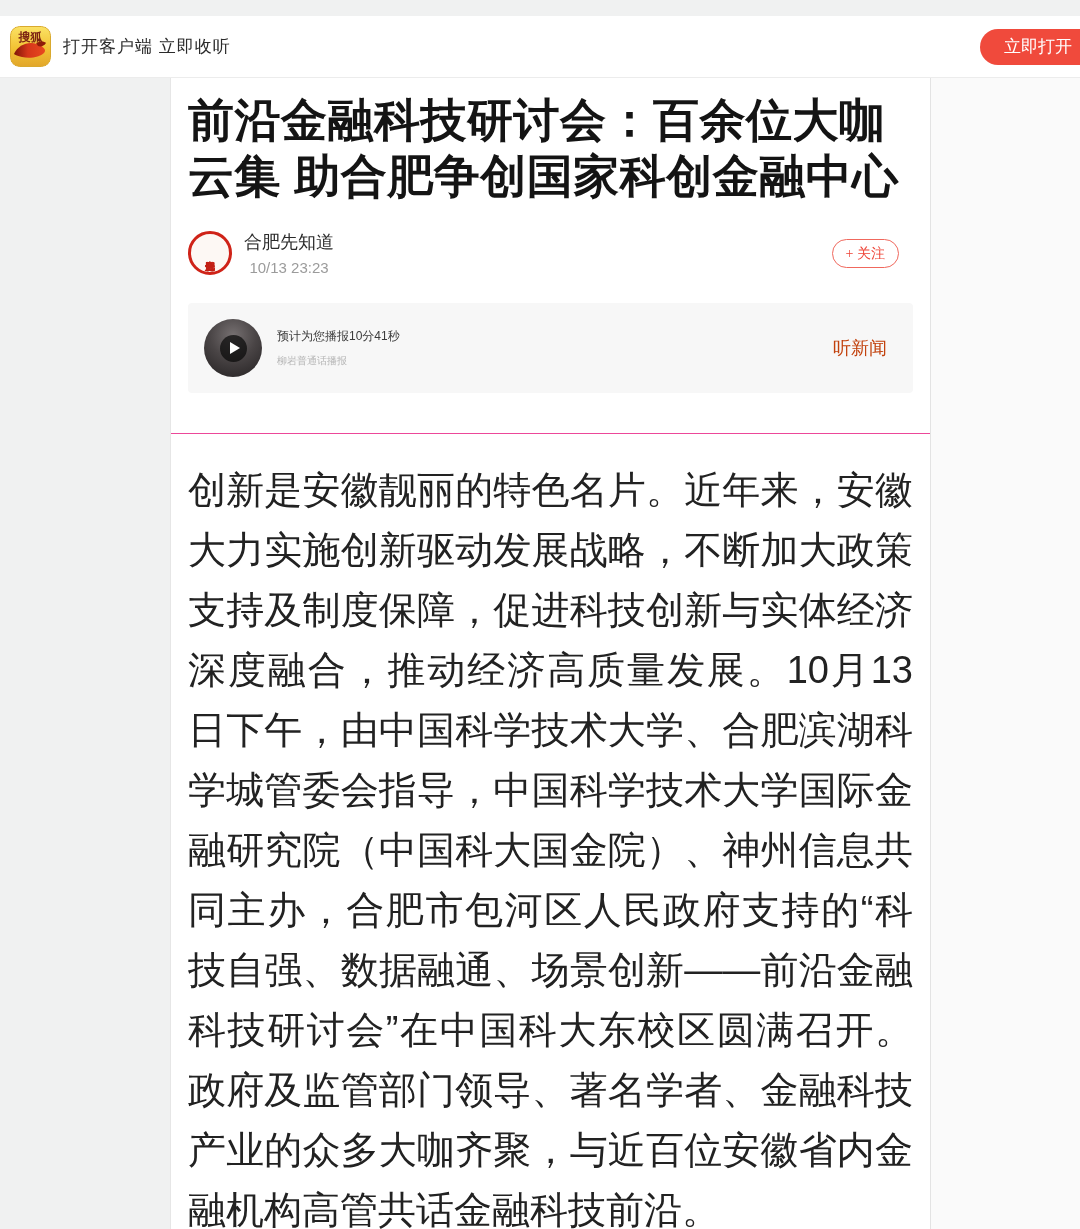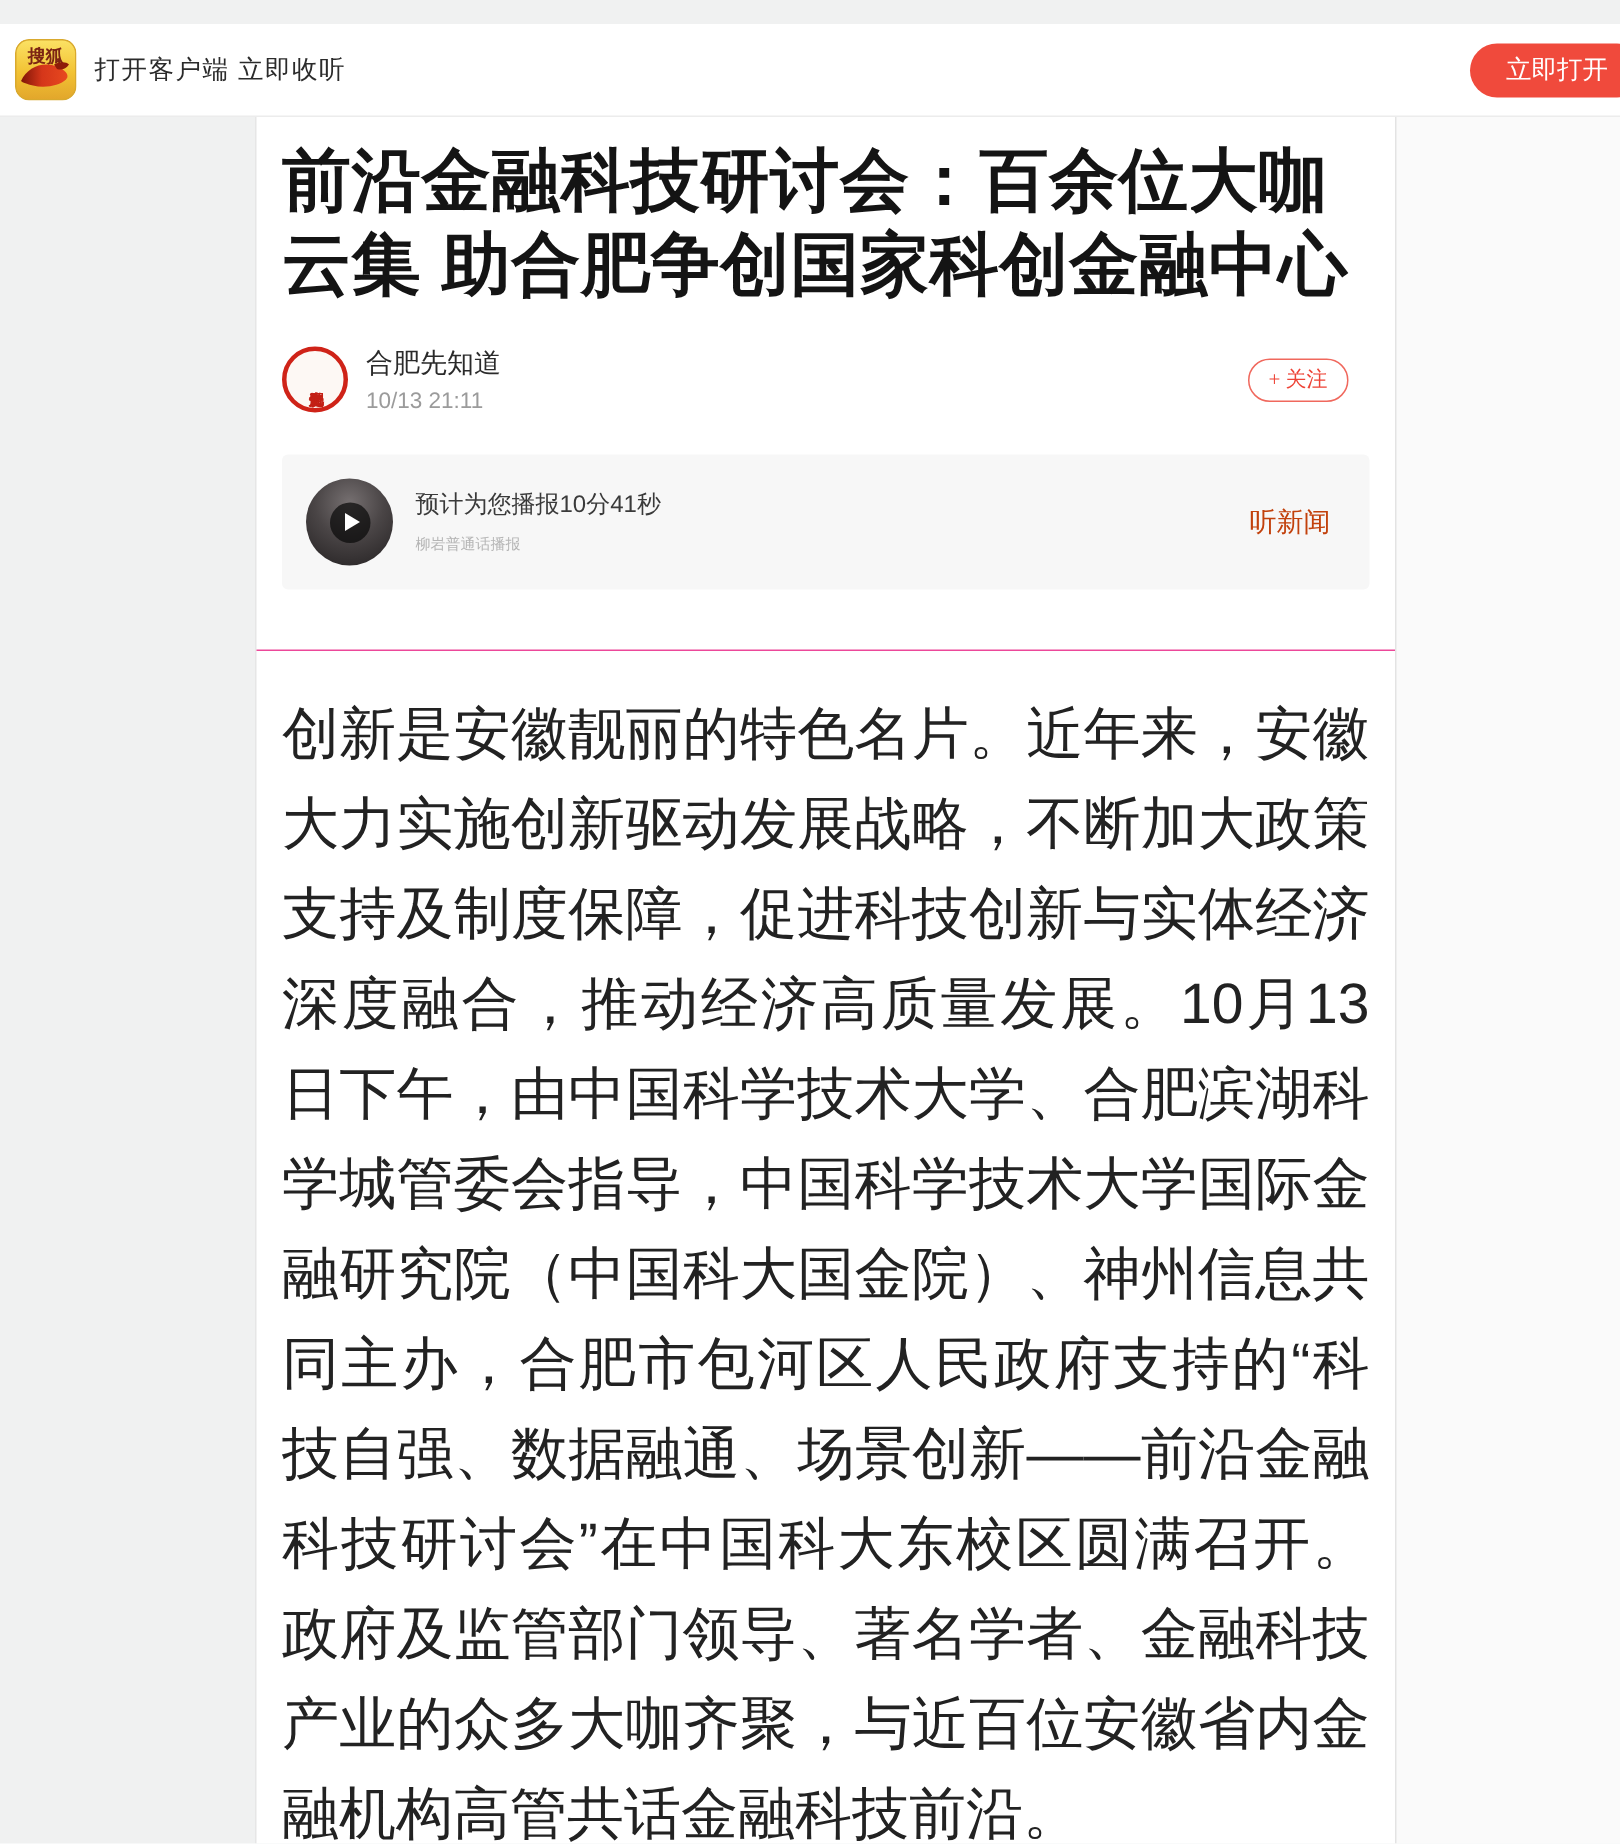--- a/index.html
+++ b/index.html
@@ -73,21 +73,21 @@
     border: 3px solid #cf2318;
     background: #fdf8f4;
     color: #c32015;
     font-size: 10px; line-height: 11px; font-weight: 700;
     display: flex; align-items: center; justify-content: center;
     text-align: center;
     writing-mode: vertical-rl;
     overflow: hidden;
     cursor: pointer; flex: 0 0 auto;
   }
-  .author-meta { margin-left: 12px; }
+  .author-meta { margin-left: 12px; text-align: center; }
   .author-name { font-size: 18px; color: #2a2a2a; cursor: pointer; }
   .author-time { font-size: 15px; color: #9b9b9b; margin-top: 5px; }
   .follow-btn {
     margin-left: auto; margin-right: 14px;
     height: 29px; line-height: 27px;
     padding: 0 13px;
     background: #fff;
     border: 1px solid #f0685d; border-radius: 15px;
     color: #ee4336; font-size: 14px;
     cursor: pointer;
@@ -116,21 +116,21 @@
     border-radius: 50%;
   }
   .audio-play-triangle {
     position: absolute; left: 10px; top: 7px;
     width: 0; height: 0;
     border-left: 10px solid #ffffff;
     border-top: 6.5px solid transparent;
     border-bottom: 6.5px solid transparent;
   }
   .audio-texts { margin-left: 15px; }
-  .audio-line1 { font-size: 16px; color: #3a3a3a; }
+  .audio-line1 { font-size: 12px; color: #3a3a3a; }
   .audio-line2 { font-size: 10px; color: #b5b5b5; margin-top: 9px; }
   .listen-link {
     margin-left: auto;
     font-size: 18px; color: #c2410c;
     cursor: pointer;
   }
 
   
   .article-body { padding: 26px 17px 30px; }
   .article-body p {
@@ -169,21 +169,21 @@
 
 <div class="main-col">
 
   <div class="article-header">
     <h1 class="article-title">前沿金融科技研讨会：百余位大咖云集 助合肥争创国家科创金融中心</h1>
 
     <div class="author-row">
       <div class="author-avatar">合肥先知道</div>
       <div class="author-meta">
         <div class="author-name">合肥先知道</div>
-        <div class="author-time">10/13 21:11</div>
+        <div class="author-time">10/13 23:23</div>
       </div>
       <button class="follow-btn">+ 关注</button>
     </div>
 
     <div class="audio-bar">
       <div class="audio-avatar">
         <div class="audio-play-circle">
           <div class="audio-play-triangle"></div>
         </div>
       </div>

